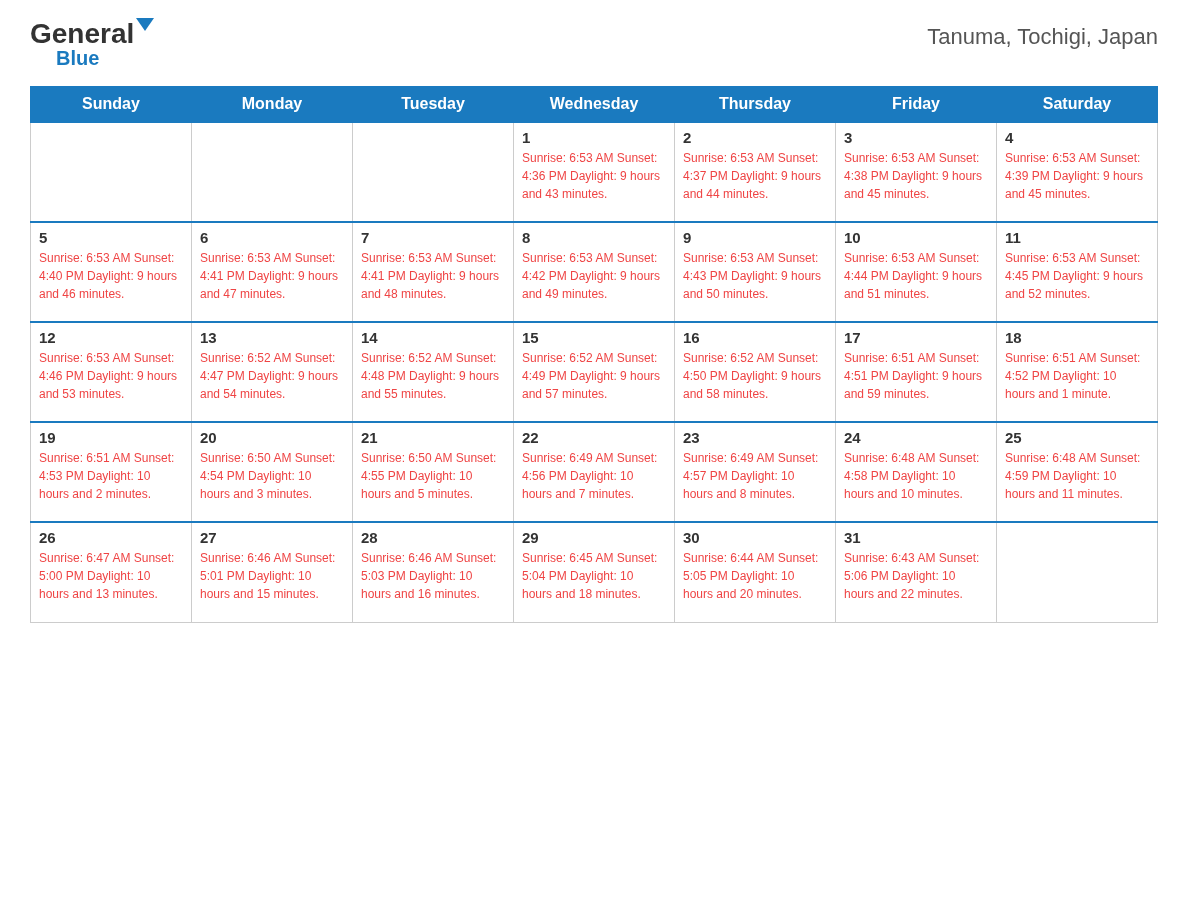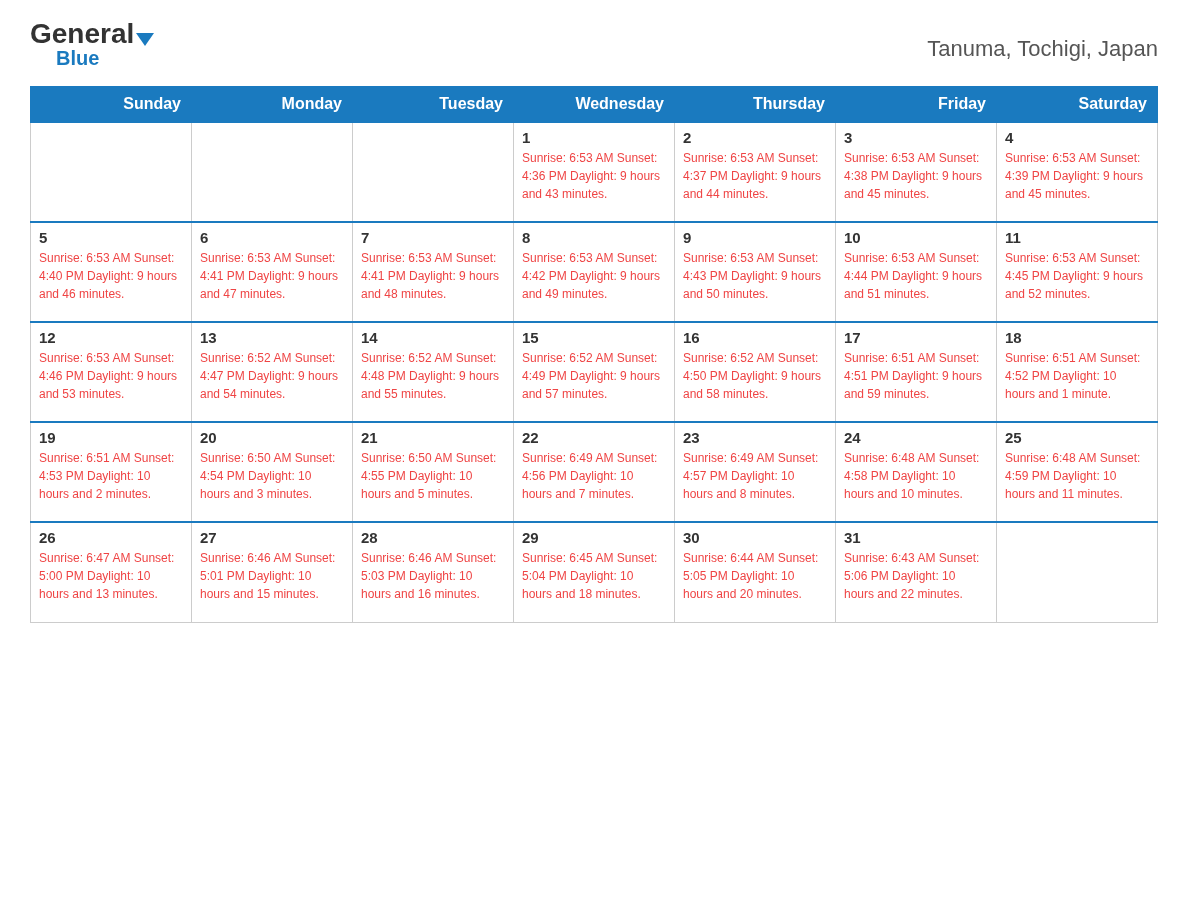--- a/index.html
+++ b/index.html
@@ -42,48 +42,48 @@
       border-left: 9px solid transparent;
       border-right: 9px solid transparent;
       border-top: 13px solid #1a7abf;
       margin-left: 2px;
       vertical-align: middle;
       position: relative;
       top: -2px;
     }
     .logo-row {
       display: flex;
-      align-items: flex-end;
+      align-items: flex-start;
     }
     .title-area {
       text-align: right;
     }
     .month-title {
       font-size: 48px;
       font-weight: bold;
       color: #333;
       line-height: 1.1;
     }
     .location-title {
       font-size: 22px;
       color: #555;
-      margin-top: 16px;
+      margin-top: 4px;
     }
     .calendar {
       width: 100%;
       border-collapse: collapse;
       table-layout: fixed;
     }
     .calendar thead tr th {
       background-color: #1a7abf;
       color: #fff;
       font-size: 16px;
       font-weight: bold;
       padding: 8px 10px;
-      text-align: right;
+      text-align: center;
       border: 1px solid #1a7abf;
     }
     .calendar tbody tr td {
       border: 1px solid #ccc;
       border-top: 2px solid #1a7abf;
       vertical-align: top;
       padding: 6px 8px;
       font-size: 12.5px;
       color: #333;
       height: 100px;

